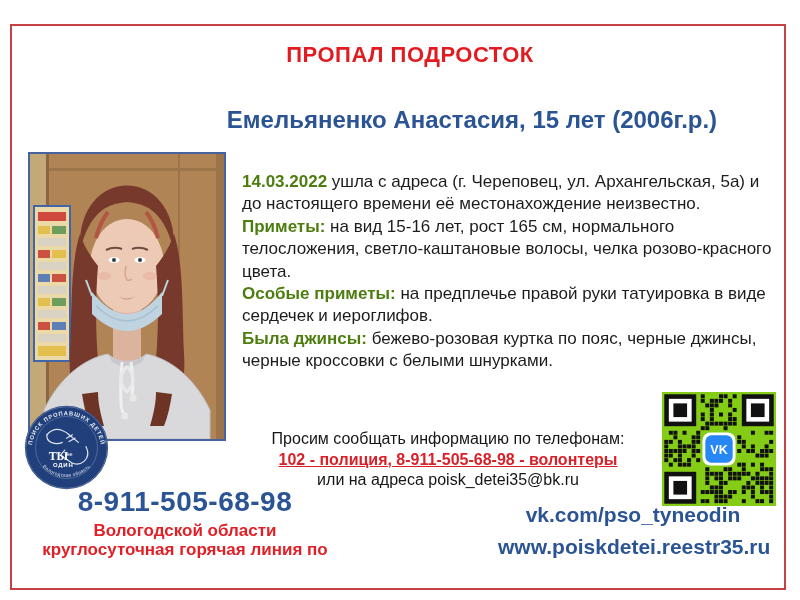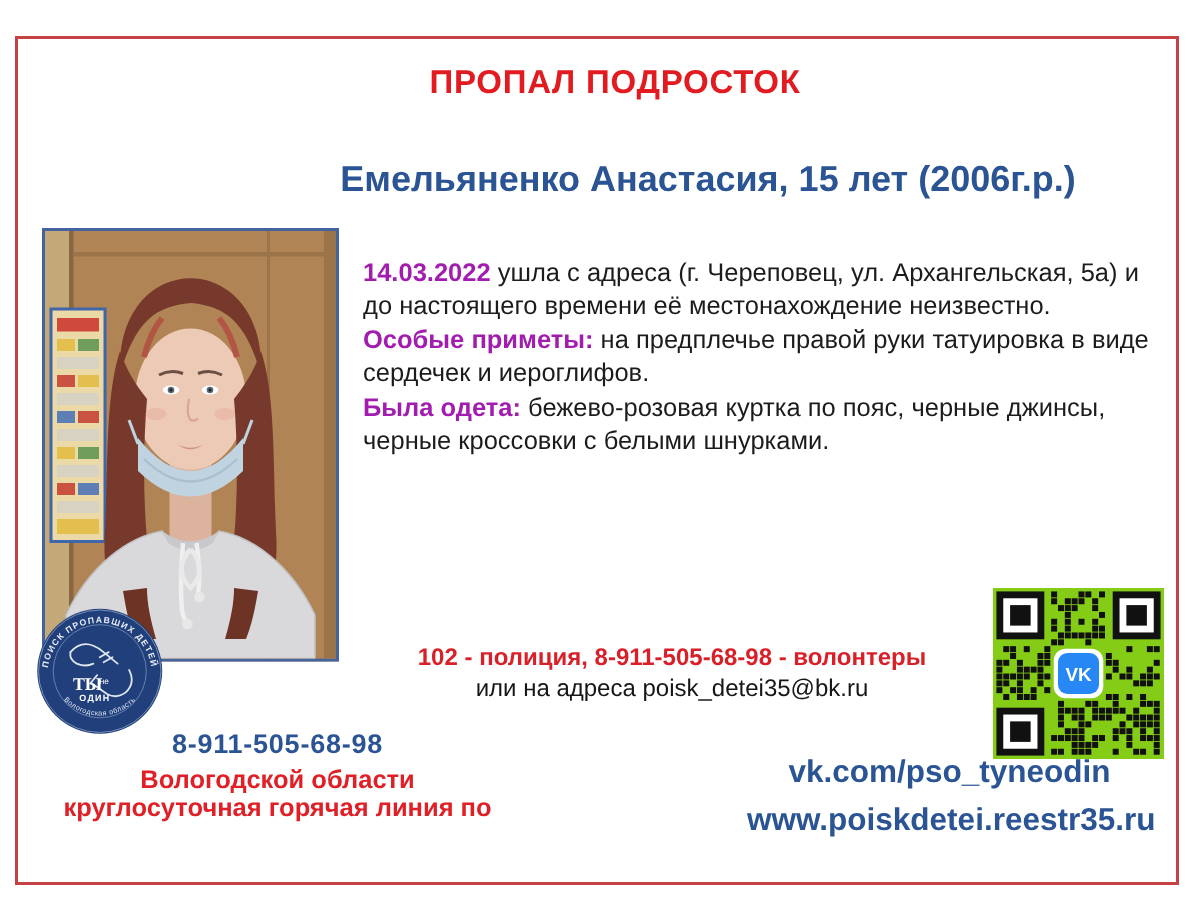--- a/index.html
+++ b/index.html
@@ -23,29 +23,29 @@
   .photo-frame{
     position:absolute;left:28px;top:152px;width:194px;height:285px;
     border:2px solid #44639f;background:#b08455;
   }
   .photo-frame svg{display:block;}
   .description{
     position:absolute;left:242px;top:171px;width:540px;
     font-size:17px;line-height:22.4px;color:#1c1c1c;
   }
   .description p{margin:0;}
-  .seg-label{color:#a21caf;font-weight:bold;}
+  .seg-label{color:#4d7c0f;font-weight:bold;}
   .org-logo{position:absolute;left:24px;top:405px;width:85px;height:85px;}
   .contact{
     position:absolute;left:250px;top:429px;width:396px;text-align:center;
     font-size:16px;line-height:20.5px;color:#161616;
   }
-  .contact-phones{color:#d91f27;font-weight:bold;}
+  .contact-phones{color:#d91f27;font-weight:bold;text-decoration:underline;}
   .hotline{position:absolute;left:35px;top:486px;width:300px;text-align:center;}
-  .hotline-phone{font-size:18px;font-weight:bold;color:#2b5494;letter-spacing:.5px;white-space:nowrap;}
+  .hotline-phone{font-size:28px;font-weight:bold;color:#2b5494;letter-spacing:.5px;white-space:nowrap;}
   .hotline-label{margin-top:3px;font-size:17px;font-weight:bold;color:#e01f26;line-height:19px;}
   .qr-block{position:absolute;left:662px;top:392px;width:114px;height:114px;background:#84cc16;}
   .qr-block svg{display:block;width:114px;height:114px;}
   .links{
     position:absolute;left:498px;top:503px;width:270px;text-align:center;
     color:#2b5494;font-weight:bold;
   }
   .link-vk{font-size:21px;white-space:nowrap;}
   .link-site{font-size:21px;margin-top:8px;white-space:nowrap;}
 </style>
@@ -119,22 +119,23 @@
     <path d="M92,208 q-2,25 -1,40 q0,8 3,12" stroke="#efefef" stroke-width="3" fill="none"></path>
     <path d="M101,208 q3,22 1,34" stroke="#efefef" stroke-width="3" fill="none"></path>
     <path d="M97,212 q-12,14 0,26 q12,-12 0,-26" stroke="#e9e9e9" stroke-width="3" fill="none"></path>
     <circle cx="95" cy="262" r="3.5" fill="#e8e8e8"></circle>
       <circle cx="103" cy="244" r="3.5" fill="#e8e8e8"></circle>
   </svg>
 </div>
 
 <div class="description">
   <p><span class="seg-label">14.03.2022</span><span> ушла с адреса (г. Череповец, ул. Архангельская, 5а) и до настоящего времени её местонахождение неизвестно.</span></p>
+  <p><span class="seg-label">Приметы:</span><span> на вид 15-16 лет, рост 165 см, нормального телосложения, светло-каштановые волосы, челка розово-красного цвета.</span></p>
   <p><span class="seg-label">Особые приметы:</span><span> на предплечье правой руки татуировка в виде сердечек и иероглифов.</span></p>
-  <p><span class="seg-label">Была одета:</span><span> бежево-розовая куртка по пояс, черные джинсы, черные кроссовки с белыми шнурками.</span></p>
+  <p><span class="seg-label">Была джинсы:</span><span> бежево-розовая куртка по пояс, черные джинсы, черные кроссовки с белыми шнурками.</span></p>
 </div>
 
 <div class="org-logo">
   <svg viewBox="0 0 100 100" width="85" height="85">
     <circle cx="50" cy="50" r="49" fill="#21407b"></circle>
     <circle cx="50" cy="50" r="48" fill="none" stroke="#8fa3c8" stroke-width="0.6"></circle>
     <circle cx="50" cy="50" r="36.5" fill="none" stroke="#8fa3c8" stroke-width="0.5"></circle>
     <defs>
       <path id="arcT" d="M 9,53 A 41,41 0 0 1 91,53"></path>
       <path id="arcB" d="M 13,58 A 39,39 0 0 0 87,58"></path>
@@ -148,20 +149,21 @@
       <path d="M73,49 q5,10 -2,17 q-7,6 -15,2 l-13,-9"></path>
       <path d="M43,59 l5,-6"></path>
     </g>
     <text x="29" y="65" font-size="14" font-weight="bold" fill="#ffffff" font-family="Liberation Serif, serif">ТЫ</text>
     <text x="50" y="60" font-size="6.5" fill="#ffffff">не</text>
     <text x="34" y="73" font-size="7" font-weight="bold" letter-spacing="1" fill="#ffffff">ОДИН</text>
   </svg>
 </div>
 
 <div class="contact">
+  <div>Просим сообщать информацию по телефонам:</div>
   <div class="contact-phones">102 - полиция, 8-911-505-68-98 - волонтеры</div>
   <div>или на адреса poisk_detei35@bk.ru</div>
 </div>
 
 <div class="hotline">
   <div class="hotline-phone">8-911-505-68-98</div>
   <div class="hotline-label">
     <div>Вологодской области</div>
     <div>круглосуточная горячая линия по</div>
   </div>

